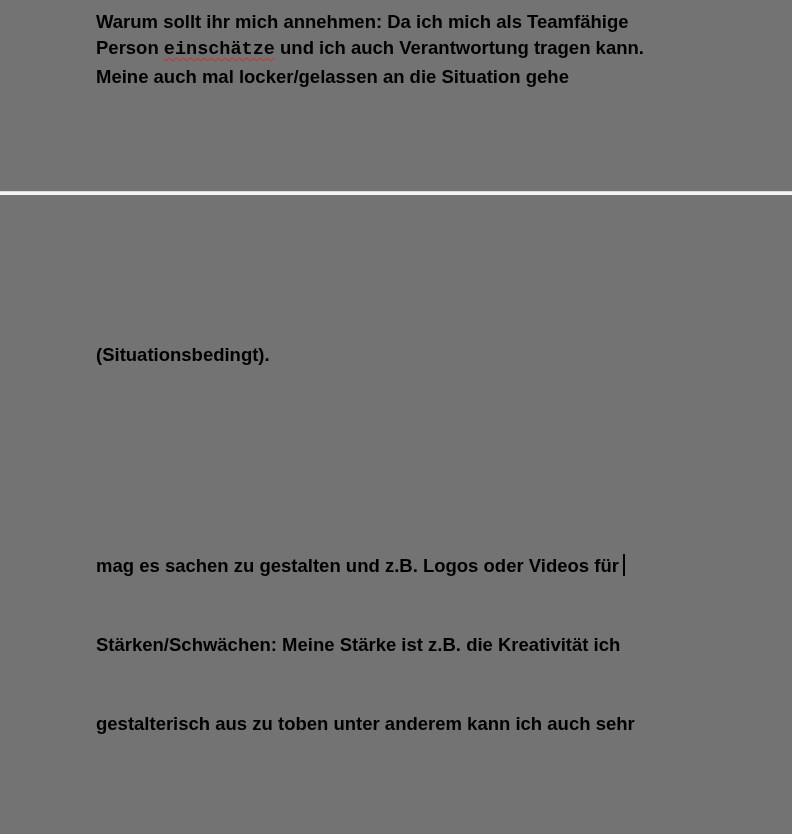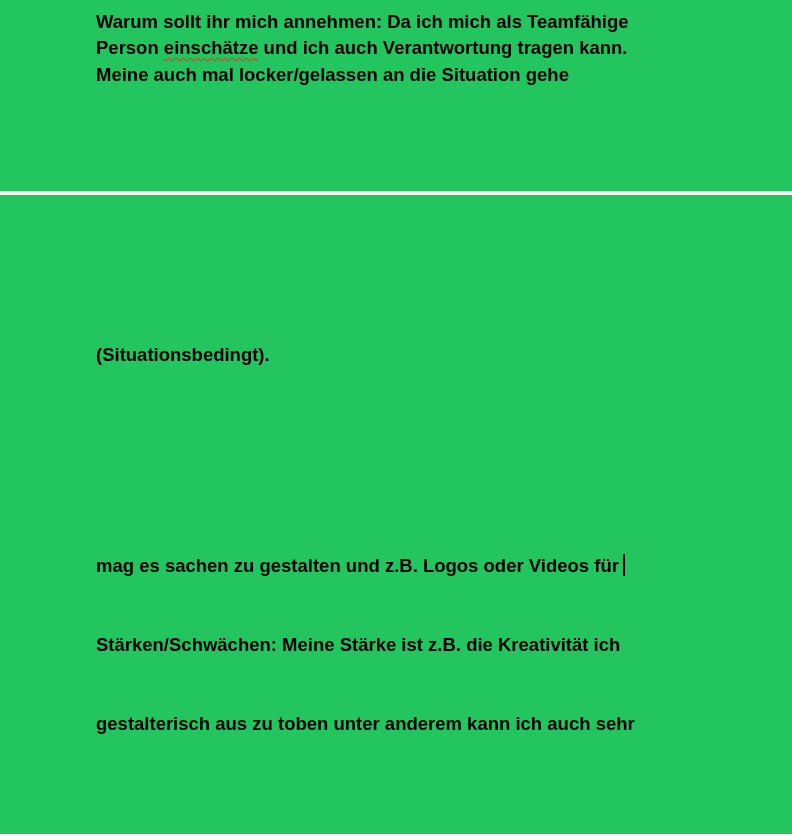--- a/index.html
+++ b/index.html
@@ -17,21 +17,21 @@
     .top-shadow {
       position: absolute;
       left: 0; top: 0;
       width: 792px; height: 4px;
       background: linear-gradient(#e6e6e6, #ffffff);
     }
     .page {
       position: absolute;
       left: 0;
       width: 792px;
-      background: #22c55e;
+      background: #737373;
     }
     .page-1 { top: 0; height: 191px; }
     .page-2 { top: 195px; height: 639px; }
     .page-gap {
       position: absolute;
       left: 0; top: 191px;
       width: 792px; height: 10px;
       background: #f3f4f6;
       border-top: 1px solid #dcdcdc;
       border-bottom: 1px solid #e5e7ea;
@@ -45,20 +45,21 @@
       font-weight: bold;
       line-height: 26.4px;
       color: #000000;
       white-space: pre-wrap;
     }
     .p1-text { top: 9px; }
     .spell {
       text-decoration: underline wavy #e0231a;
       text-decoration-thickness: 1px;
       text-underline-offset: 3px;
+      font-family: Liberation Mono, monospace;
     }
     .caret {
       display: inline-block;
       width: 2px;
       height: 22px;
       background: #000;
       vertical-align: -4px;
       margin-left: 4px;
     }
     .blank { height: 26.4px; }

